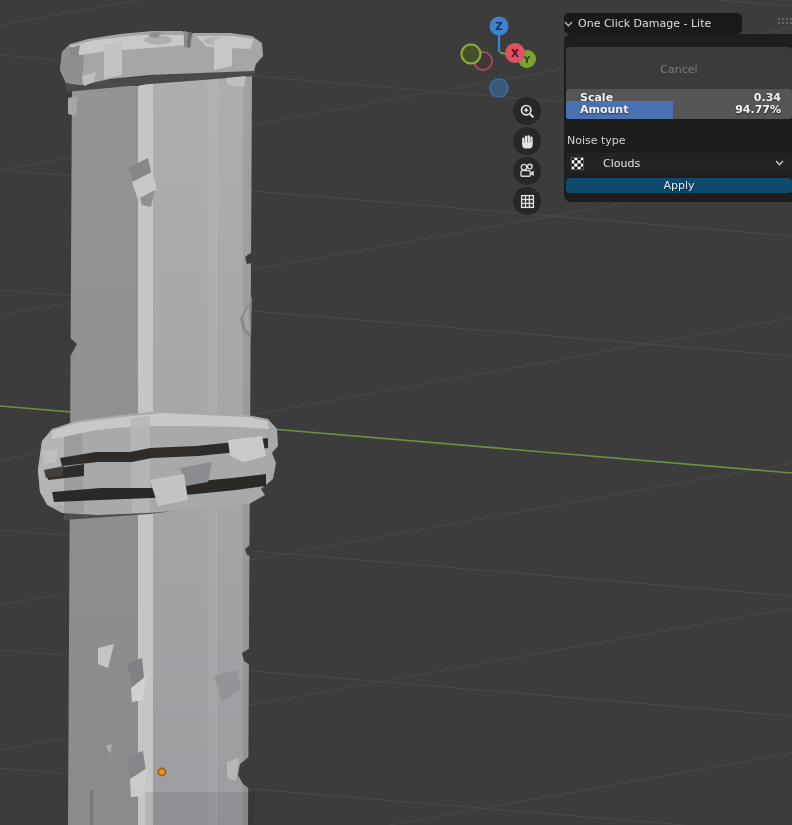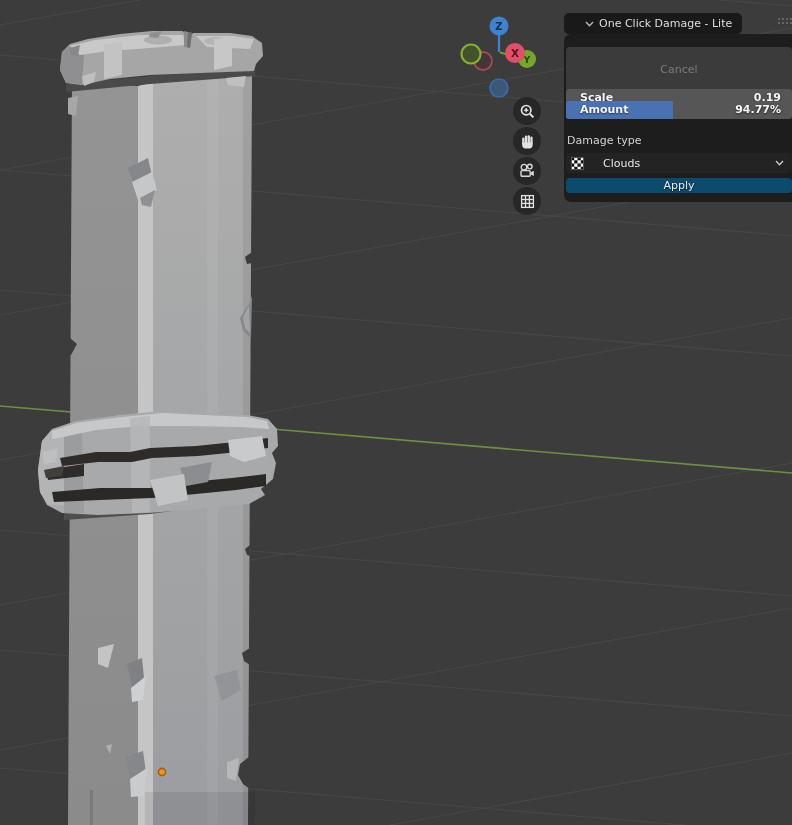--- a/index.html
+++ b/index.html
@@ -12,21 +12,21 @@
   .viewport-svg{position:absolute;left:0;top:0;}
 
   
   .popover-body{
     position:absolute;left:564px;top:34px;width:228px;height:168px;
     background:#1d1d1d;border-radius:7px 0 0 7px;
   }
   .panel-header{
     position:absolute;left:564px;top:13px;width:178px;height:21px;
     background:#191919;border-radius:5px;
-    display:flex;align-items:center;gap:5px;padding-left:21px;box-sizing:border-box;
+    display:flex;align-items:center;gap:5px;padding-left:0;box-sizing:border-box;
     color:#dedede;font-size:11px;
   }
   .panel-header .chev{display:flex;align-items:center;}
   .grip-dots{position:absolute;left:778px;top:18px;width:16px;height:8px;
     display:grid;grid-template-columns:repeat(4,4px);grid-template-rows:repeat(2,4px);}
   .grip-dots i{width:1.6px;height:1.6px;background:#6b6b6b;border-radius:50%;}
 
   .btn{
     position:absolute;left:566px;width:226px;box-sizing:border-box;
     display:flex;align-items:center;justify-content:center;
@@ -257,30 +257,30 @@
     <i></i>
     <i></i>
     <i></i>
     <i></i>
 </div>
 
 <div class="btn btn-cancel">Cancel</div>
 
 <div class="slider slider-scale">
   <span class="lab">Scale</span>
-  <span class="val">0.19</span>
+  <span class="val">0.34</span>
 </div>
 
 <div class="slider slider-amount">
   <span class="fill" style="width: 47.37%;"></span>
   <span class="lab">Amount</span>
   <span class="val">94.77%</span>
 </div>
 
-<div class="field-label">Damage type</div>
+<div class="field-label">Noise type</div>
 
 <div class="dropdown">
   <svg width="13" height="13" viewBox="0 0 13 13">
     <rect x="0" y="0" width="13" height="13" fill="#ffffff"></rect>
     <g fill="#111111">
       <rect x="0" y="0" width="3.25" height="3.25"></rect>
         <rect x="6.5" y="0" width="3.25" height="3.25"></rect>
       <rect x="3.25" y="3.25" width="3.25" height="3.25"></rect>
         <rect x="9.75" y="3.25" width="3.25" height="3.25"></rect>
       <rect x="0" y="6.5" width="3.25" height="3.25"></rect>

